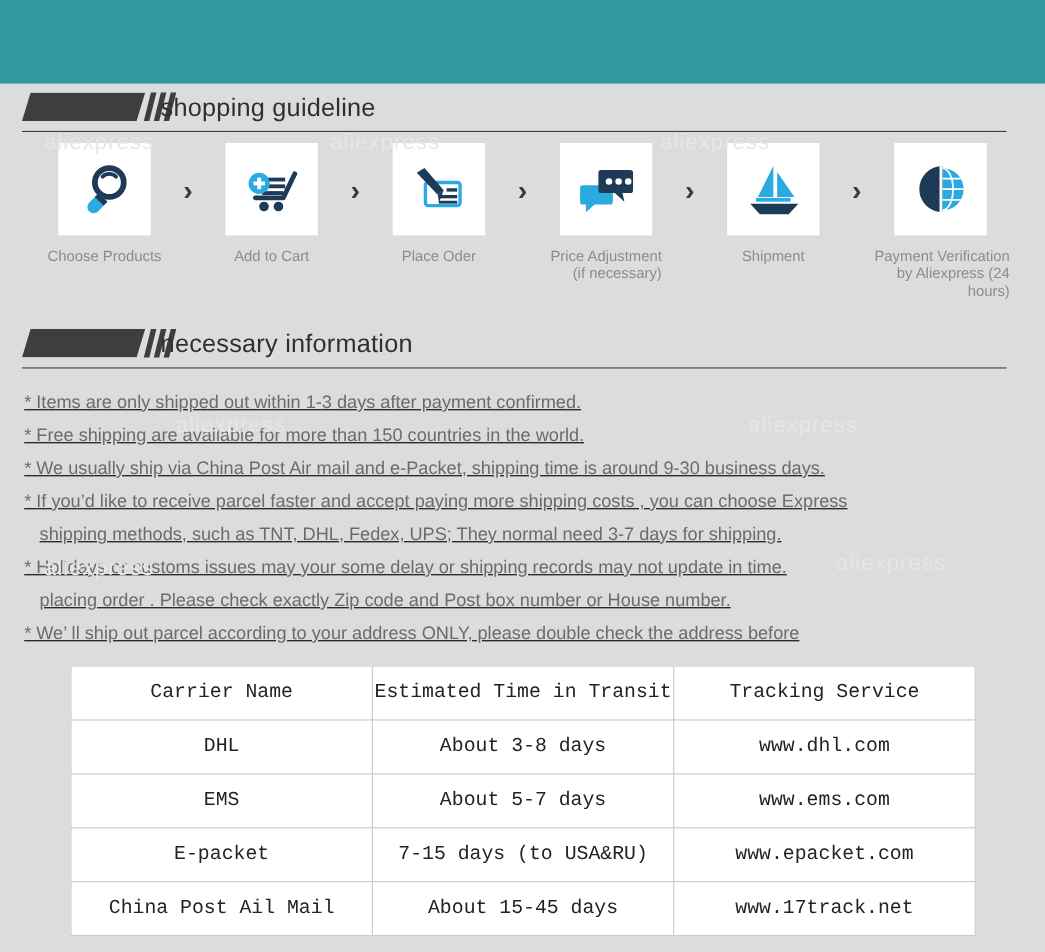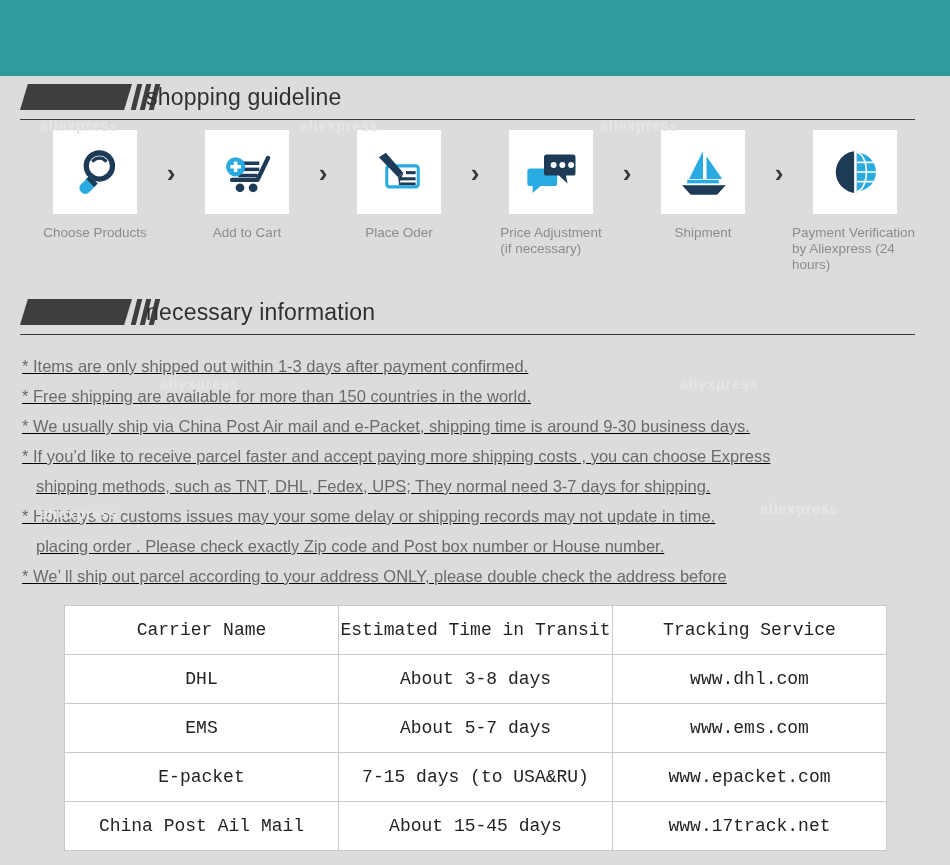--- a/index.html
+++ b/index.html
@@ -24,22 +24,22 @@
   .page {
     position: relative;
     width: 950px;
     padding: 0;
   }
 
   
   .watermark {
     position: absolute;
     color: #e6e6e6;
-    font-size: 14px;
-    font-weight: bold;
+    font-size: 20px;
+    font-weight: normal;
     letter-spacing: 1px;
     pointer-events: none;
     user-select: none;
     text-align: right;
   }
 
   
   .section-head {
     position: relative;
     height: 44px;
@@ -112,21 +112,21 @@
     height: 84px;
     background: #ffffff;
     display: flex;
     align-items: center;
     justify-content: center;
   }
   .step-label {
     margin-top: 11px;
     font-size: 13.5px;
     color: #8c8c8c;
-    text-align: left;
+    text-align: right;
     line-height: 16px;
     white-space: pre-line;
   }
   .step-arrow {
     width: 26px;
     padding-top: 30px;
     text-align: center;
     font-size: 26px;
     color: #3b3b3b;
     font-weight: bold;

